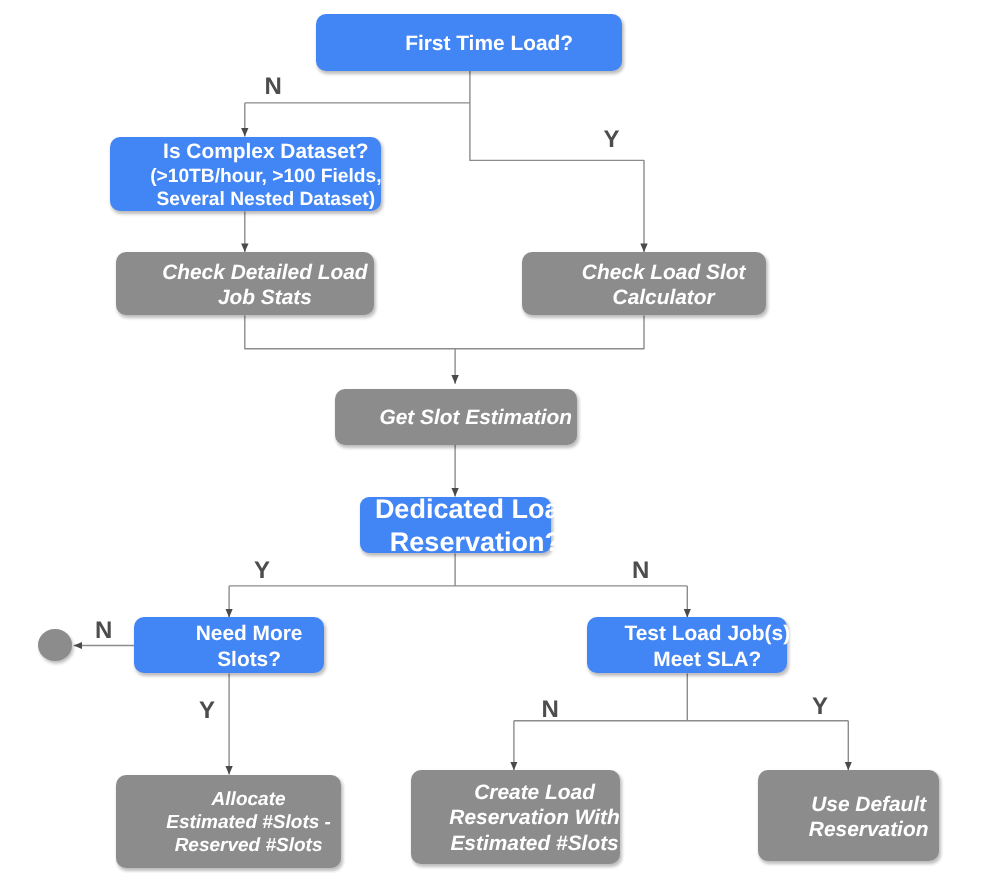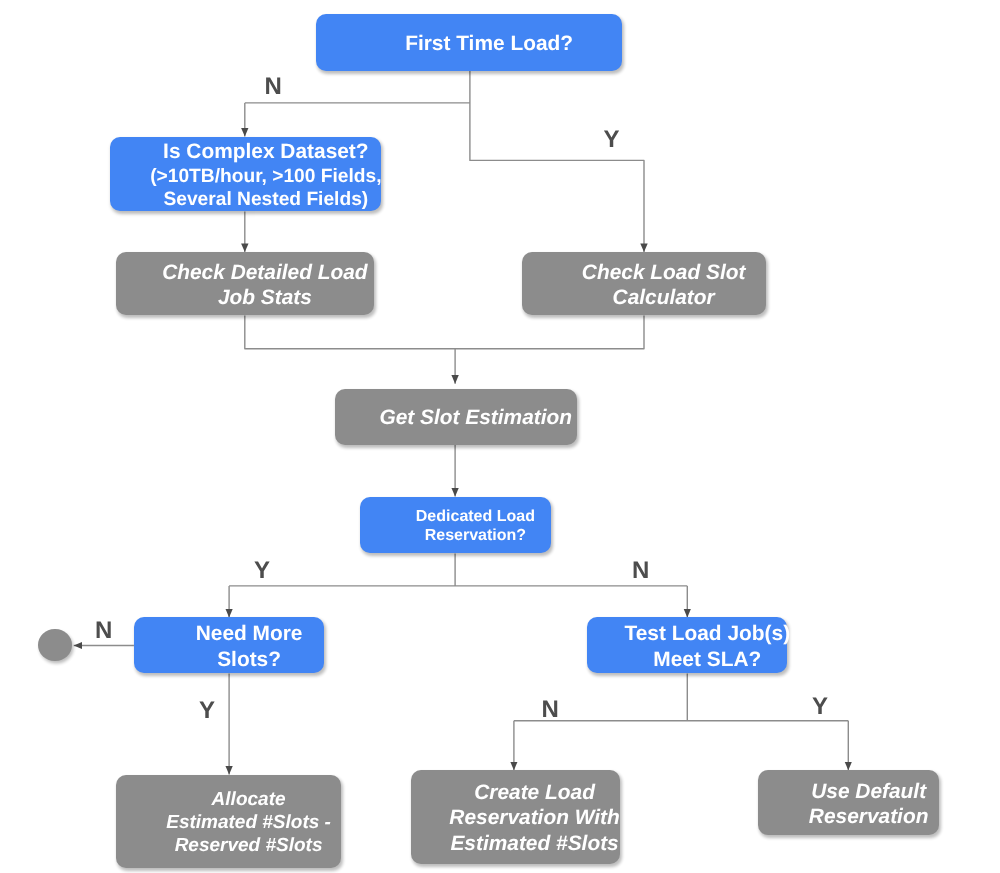--- a/index.html
+++ b/index.html
@@ -66,21 +66,21 @@
   <div class="node blue" style="left:316.4px;top:13.8px;width:305.4px;height:57.1px;font-size:20.9px;">
     <div>
       <div>First Time Load?</div>
     </div>
   </div>
 
   <div class="node blue" style="left:110.4px;top:136.6px;width:270.9px;height:74.9px;font-size:20.9px;">
     <div>
       <div>Is Complex Dataset?</div>
       <div class="sub">(&gt;10TB/hour, &gt;100 Fields,</div>
-      <div class="sub">Several Nested Fields)</div>
+      <div class="sub">Several Nested Dataset)</div>
     </div>
   </div>
 
   <div class="node gray" style="left:115.5px;top:252.1px;width:258.8px;height:63.4px;font-size:20.9px;">
     <div>
       <div>Check Detailed Load</div>
       <div>Job Stats</div>
     </div>
   </div>
 
@@ -90,21 +90,21 @@
       <div>Calculator</div>
     </div>
   </div>
 
   <div class="node gray" style="left:334.5px;top:389px;width:242.5px;height:55.6px;font-size:20.9px;">
     <div>
       <div>Get Slot Estimation</div>
     </div>
   </div>
 
-  <div class="node blue" style="left:359.6px;top:496.6px;width:191.6px;height:56.9px;font-size:16px;">
+  <div class="node blue" style="left:359.6px;top:496.6px;width:191.6px;height:56.9px;font-size:27px;border-radius:9px;">
     <div>
       <div>Dedicated Load</div>
       <div>Reservation?</div>
     </div>
   </div>
 
   <div class="node blue" style="left:133.9px;top:617.4px;width:190.4px;height:56.0px;font-size:20.9px;">
     <div>
       <div>Need More</div>
       <div>Slots?</div>
@@ -129,21 +129,21 @@
   </div>
 
   <div class="node gray" style="left:410.5px;top:770.3px;width:209.3px;height:93.3px;font-size:20.9px;justify-content:flex-end;">
     <div>
       <div>Create Load</div>
       <div>Reservation With</div>
       <div>Estimated #Slots</div>
     </div>
   </div>
 
-  <div class="node gray" style="left:758.1px;top:770.3px;width:181.1px;height:65px;font-size:20.9px;">
+  <div class="node gray" style="left:758.1px;top:770.3px;width:181.1px;height:91px;font-size:20.9px;">
     <div>
       <div>Use Default</div>
       <div>Reservation</div>
     </div>
   </div>
 
   <div class="lbl" style="left:264.5px;top:75px;">N</div>
   <div class="lbl" style="left:603.5px;top:128px;">Y</div>
   <div class="lbl" style="left:254px;top:559px;">Y</div>
   <div class="lbl" style="left:632px;top:559px;">N</div>

